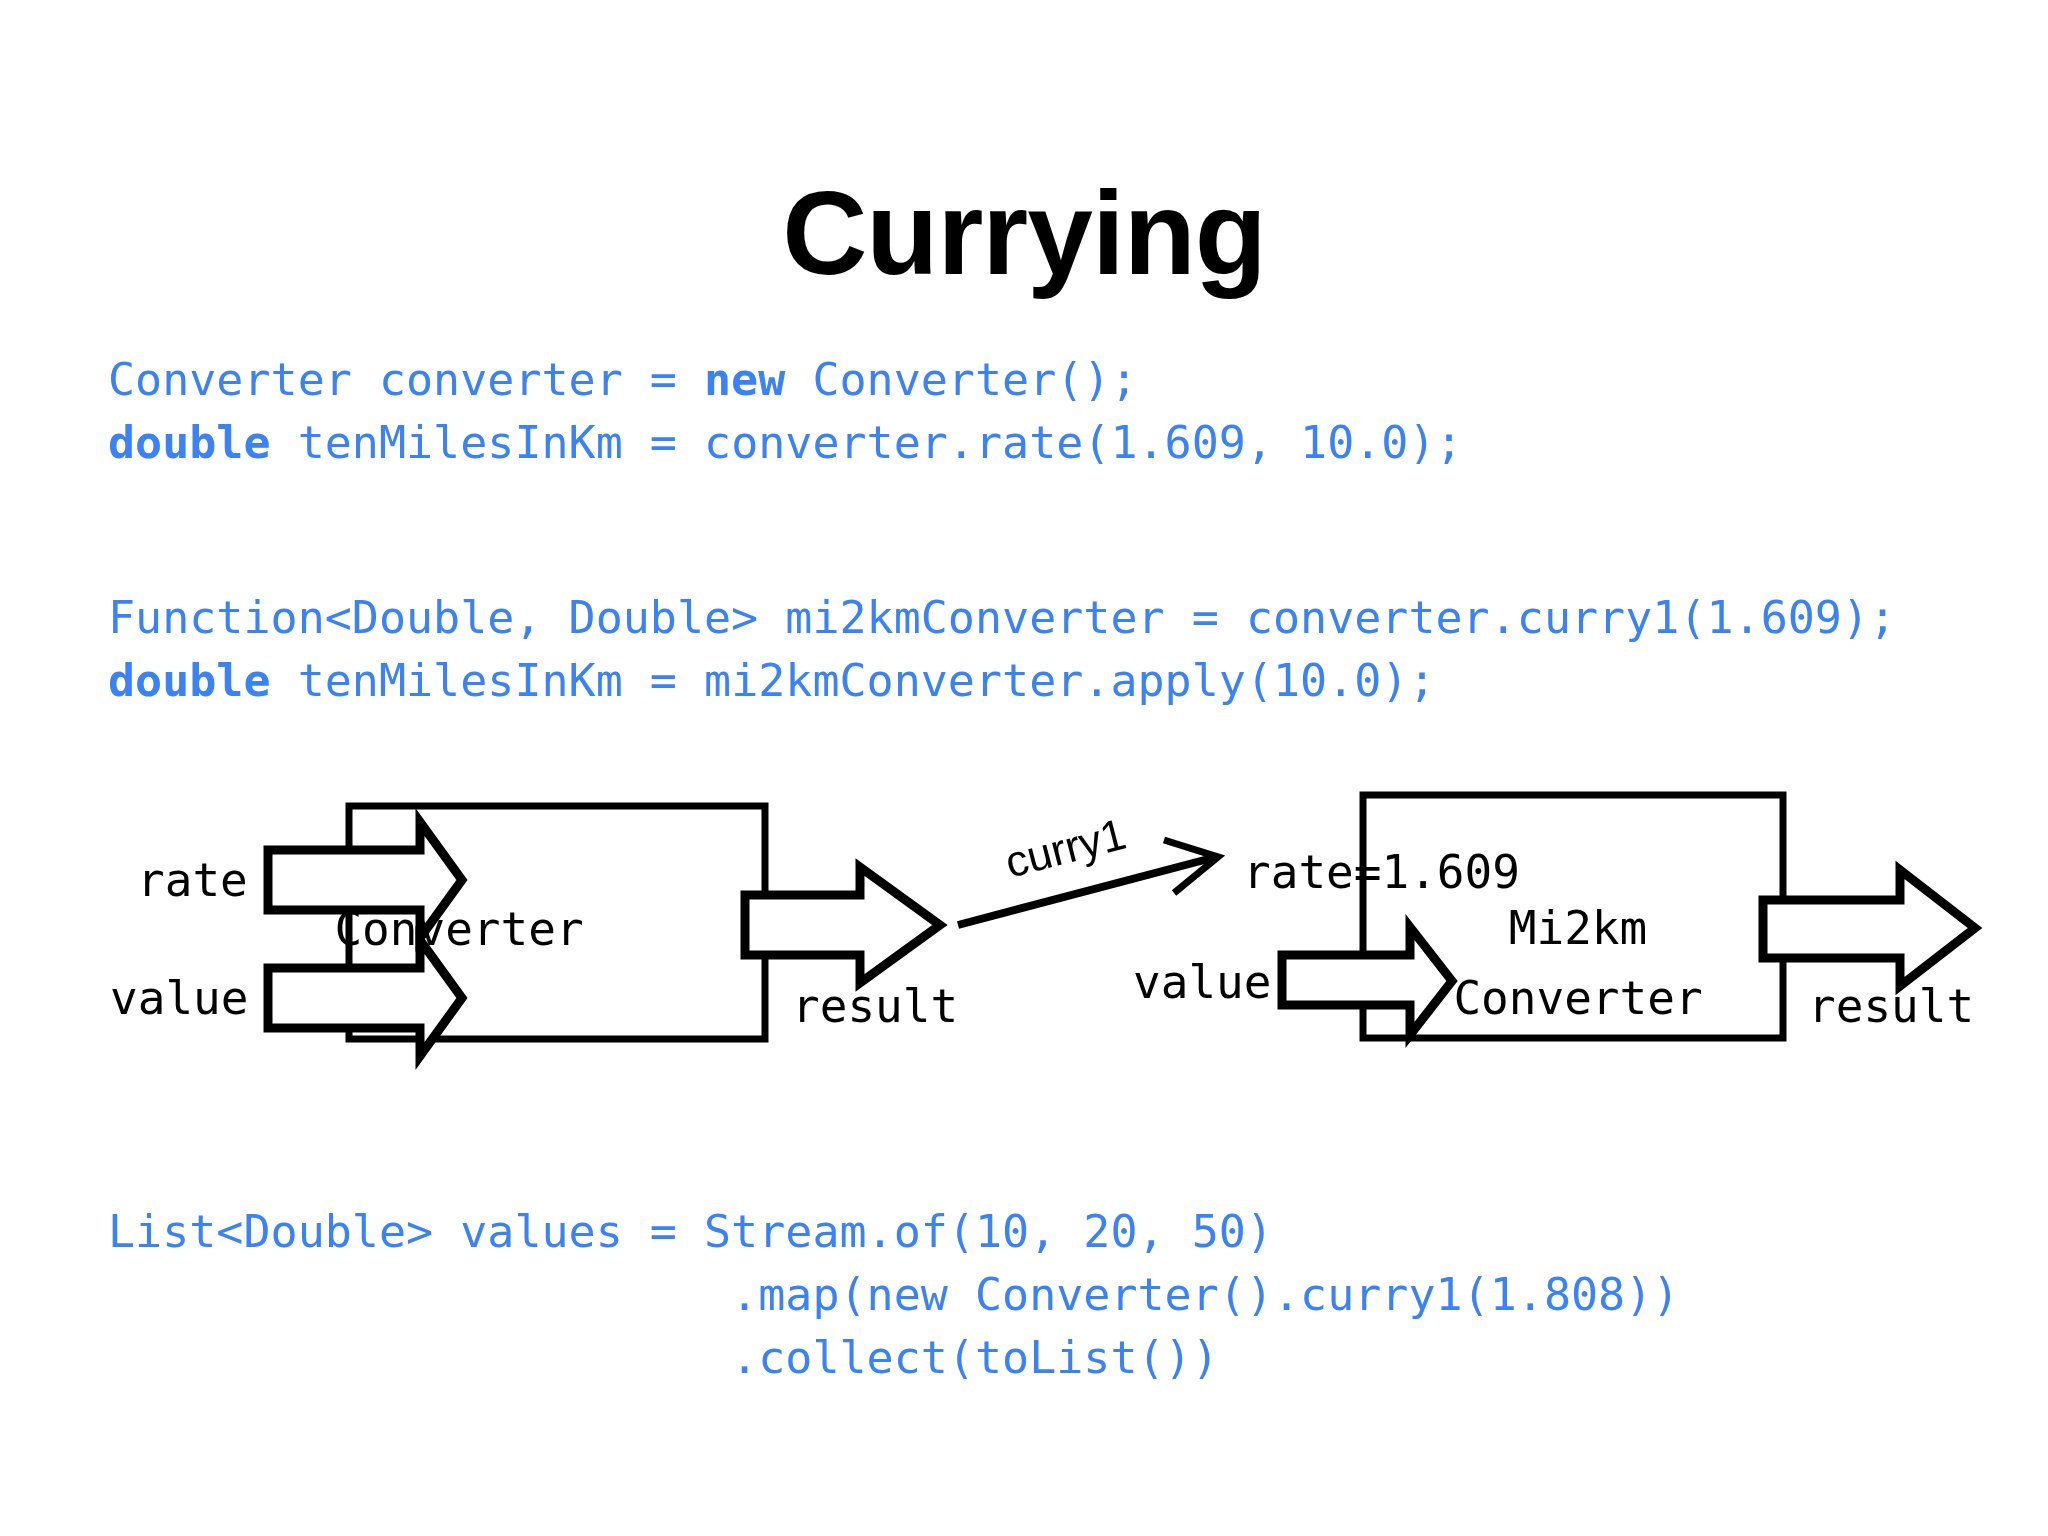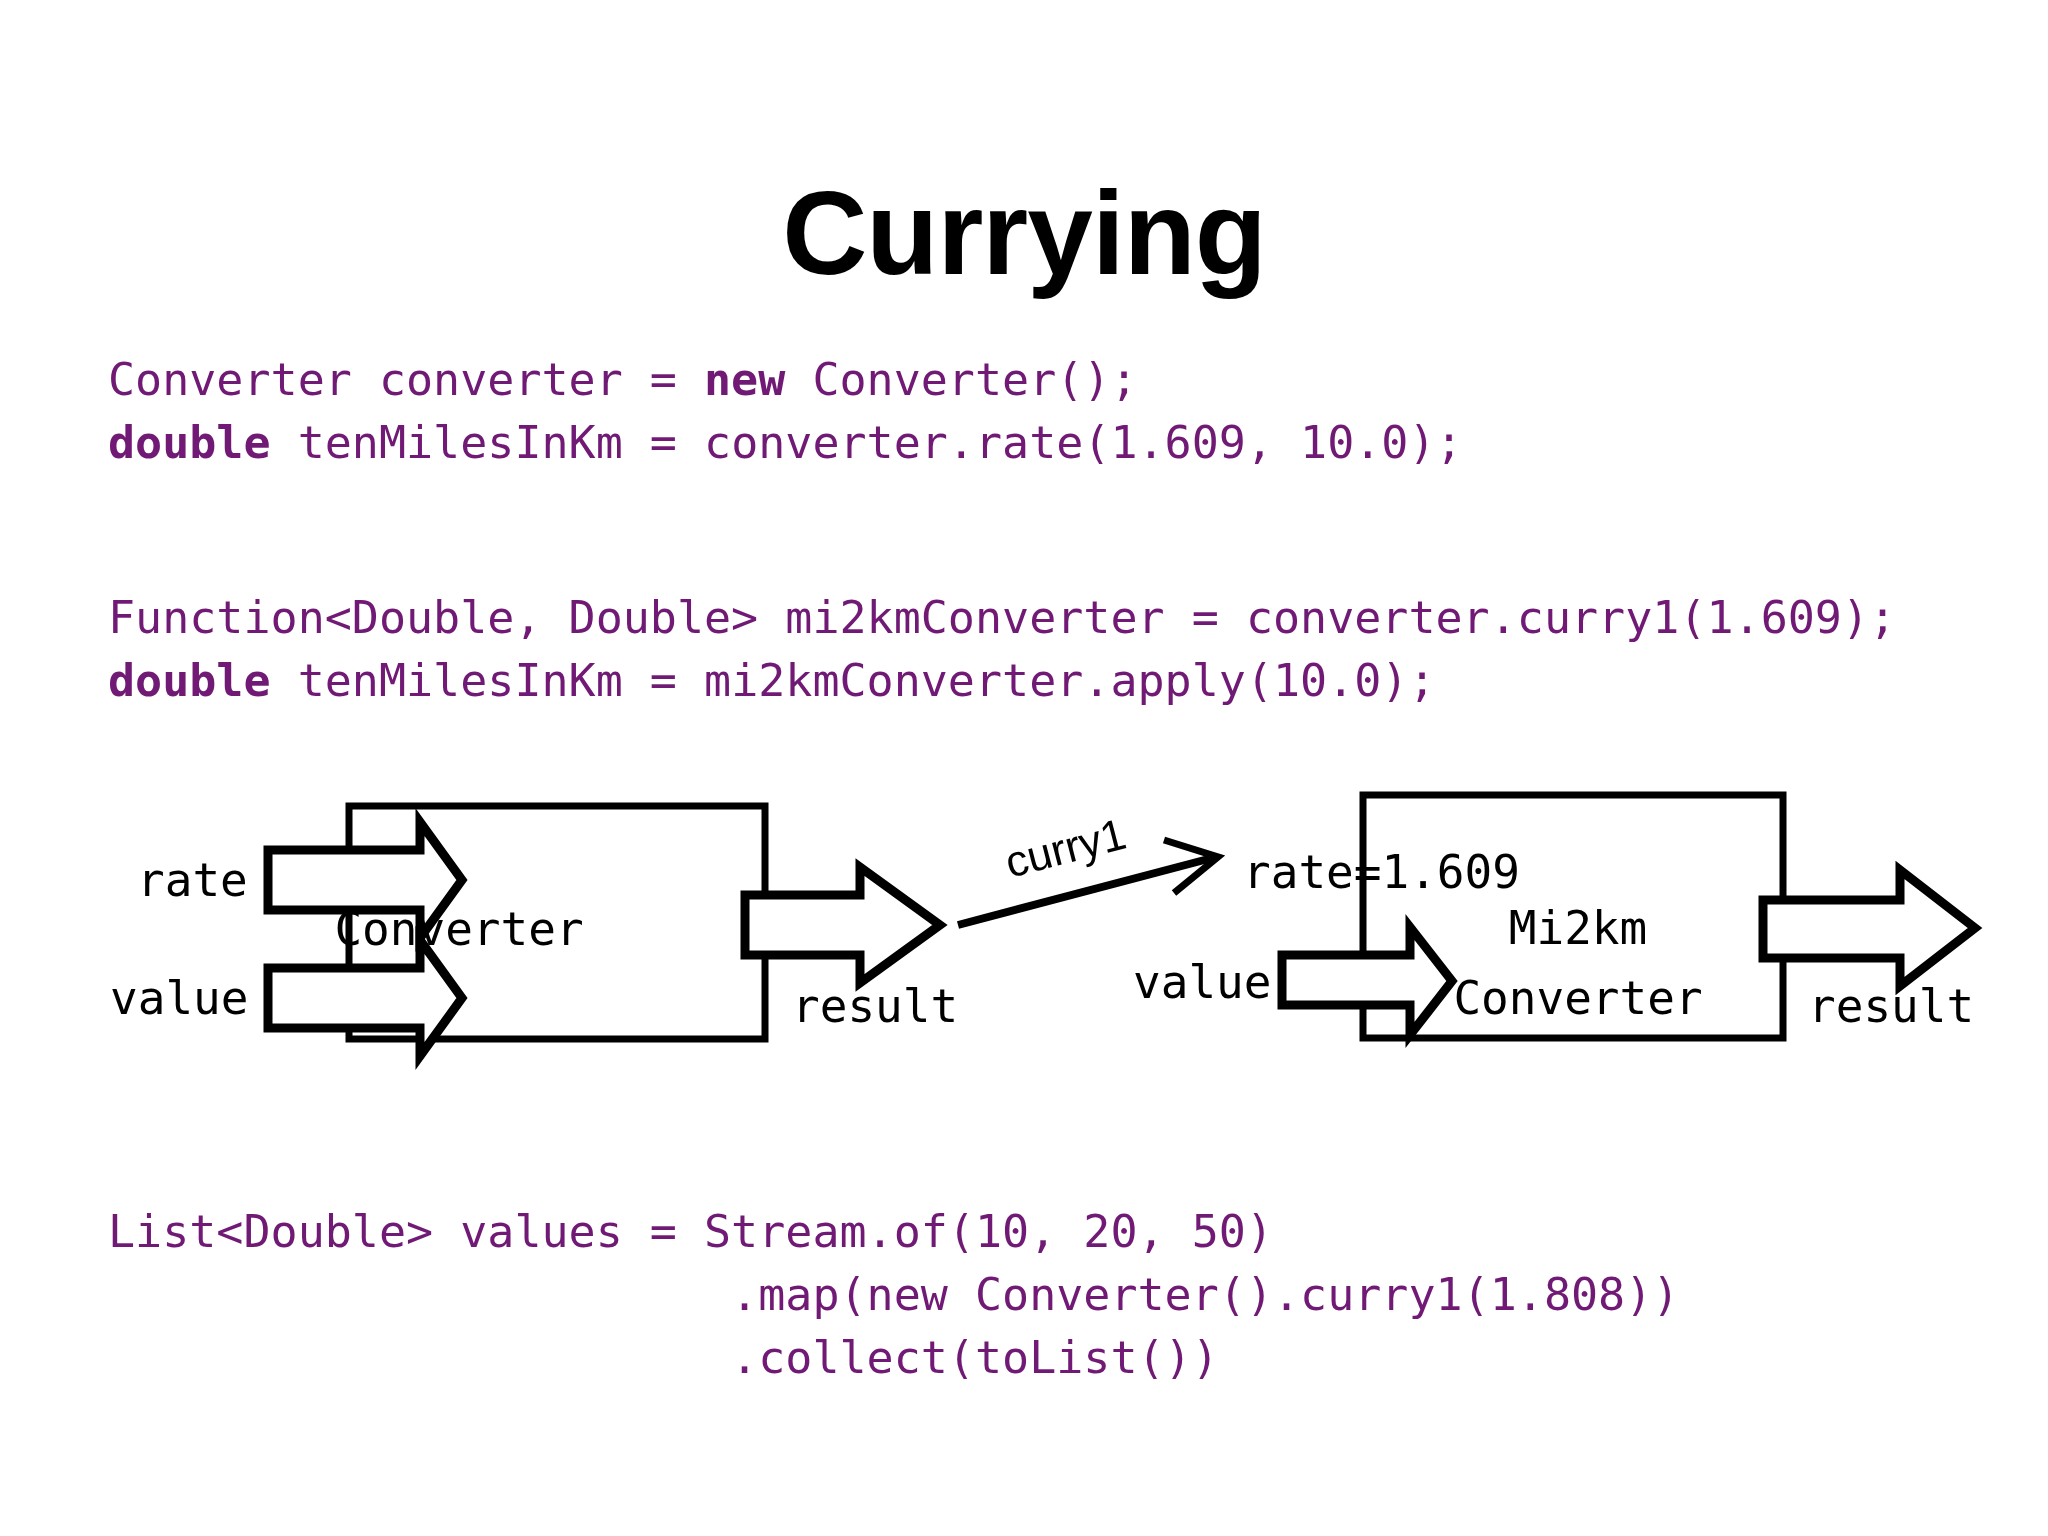--- a/index.html
+++ b/index.html
@@ -30,21 +30,21 @@
     letter-spacing: -1px;
     color: #000000;
     white-space: pre;
     margin-top: 46px;
   }
   .code-block {
     position: absolute;
     font-family: "DejaVu Sans Mono", "Liberation Mono", monospace;
     font-size: 45px;
     line-height: 63px;
-    color: #701a75;
+    color: #3b82f6;
     white-space: pre;
   }
   .code-line {
     white-space: pre;
   }
   .kw {
     font-weight: bold;
   }
   #code-top { left: 108px; top: 348px; }
   #code-mid { left: 108px; top: 540px; margin-top: 46px; }

